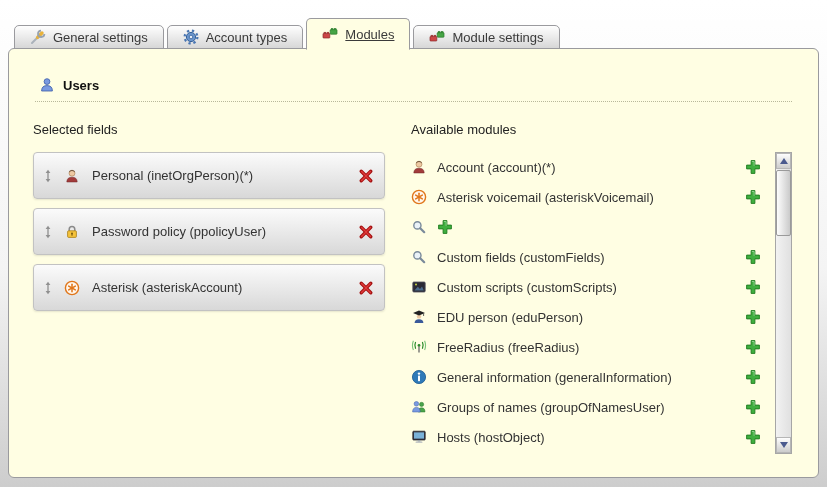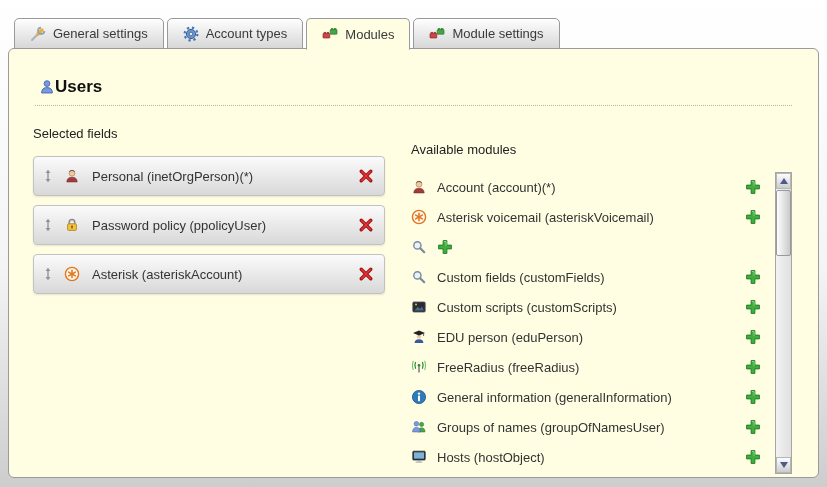--- a/index.html
+++ b/index.html
@@ -2,35 +2,35 @@
 <html><head>
 <meta charset="utf-8">
 <style>
   * { margin:0; padding:0; box-sizing:border-box; }
   html,body { background:#cfcfcf; }
   body { font-family:"Liberation Sans", sans-serif; }
   .page { width:827px; height:487px; background:linear-gradient(180deg,#ffffff 0%,#f4f4f4 55%,#cdcdcd 100%); padding:18px 8px 0 8px; overflow:hidden; }
 
   
   .tabs { display:flex; gap:3px; margin-left:6px; position:relative; z-index:2; align-items:flex-end; }
-  .tab { display:flex; align-items:center; gap:7px; height:31px; padding:0 15px; border:1px solid #9a9a9e;
+  .tab { display:flex; align-items:center; gap:7px; height:24px; padding:0 15px; border:1px solid #9a9a9e;
          border-radius:5px 5px 0 0; background:linear-gradient(180deg,#fefefe,#d7d7d7); font-size:13px; color:#3a3a3a; cursor:pointer; white-space:nowrap; }
-  .tab.active { background:#fffee3; border-bottom-color:#fffee3; height:32px; margin-bottom:-1px; z-index:3; }
+  .tab.active { background:#fffee3; border-bottom-color:#fffee3; height:32px; margin-bottom:-1px; z-index:3;text-decoration:underline; }
 
   
   .panel { position:relative; margin-top:-1px; height:430px; background:#fffee3; border:1px solid #9a9a9e; border-radius:6px; z-index:1; }
-  .section-header { display:flex; align-items:center; margin:28px 26px 0 26px; padding:0 0 8px 4px;
-                    border-bottom:1px dotted #b8b89a; font-size:17px; font-weight:bold; color:#101010; }
+  .section-header { display:flex; align-items:center; gap:8px; margin:28px 26px 0 26px; padding:0 0 8px 4px;
+                    border-bottom:1px dotted #b8b89a; font-size:13px; font-weight:bold; color:#101010; }
   .columns { display:flex; margin:20px 26px 0 24px; }
   .left-col { width:352px; }
-  .right-col { flex:1; margin-left:26px; min-width:0;margin-top:16px; }
+  .right-col { flex:1; margin-left:26px; min-width:0; }
   .col-title { font-size:13px; color:#222; margin-bottom:15px; }
 
   
-  .sel-row { display:flex; align-items:center; height:40px; margin-bottom:9px; padding:0 10px 0 8px;
+  .sel-row { display:flex; align-items:center; height:47px; margin-bottom:9px; padding:0 10px 0 8px;
              background:linear-gradient(180deg,#fbfbfb,#d8d8d8); border:1px solid #c2c2c2; border-radius:4px;
              box-shadow:0 1px 2px rgba(0,0,0,0.10); }
   .sel-row .drag { margin-right:10px; cursor:move; align-self:center; }
   .mod-ic { margin-right:12px; flex:0 0 auto; }
   .row-label { flex:1; font-size:13px; color:#333; white-space:nowrap; overflow:hidden; }
   .del, .add { cursor:pointer; flex:0 0 auto; }
 
   
   .av-wrap { display:flex; align-items:flex-start; }
   .av-list { flex:1; margin-right:6px; min-width:0; }

